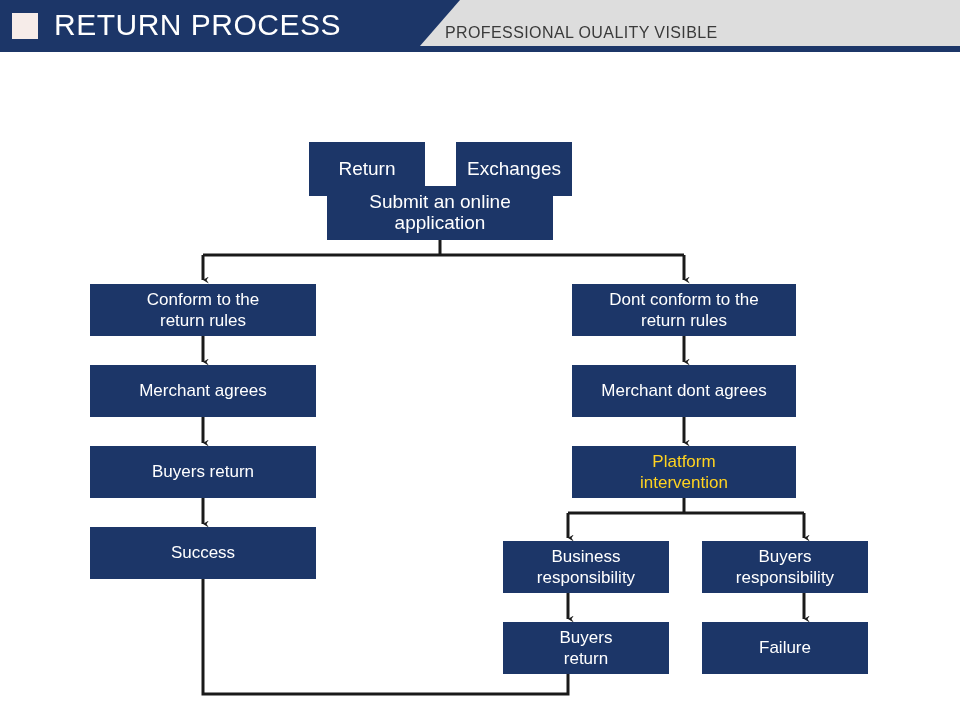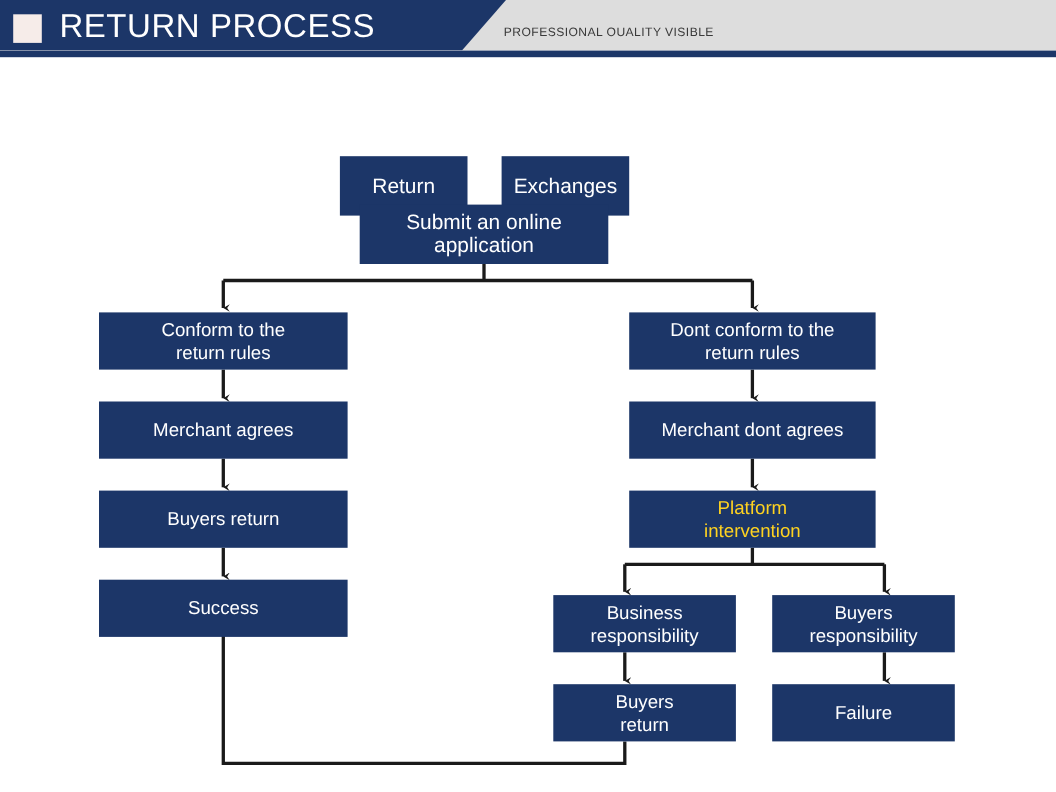--- a/index.html
+++ b/index.html
@@ -53,23 +53,23 @@
     height: 40px;
     line-height: 40px;
     color: #ffffff;
     font-size: 30px;
     font-weight: normal;
     letter-spacing: 0.5px;
     white-space: nowrap;
   }
   #header-subtitle {
     position: absolute;
-    left: 458px; top: 24px;
+    left: 445px; top: 24px;
     color: #3a3a3a;
-    font-size: 11px;
+    font-size: 16px;
     letter-spacing: 0.4px;
     white-space: nowrap;
   }
 
   
   #flow-canvas {
     position: absolute;
     left: 0; top: 52px;
     width: 960px;
     height: 590px;

